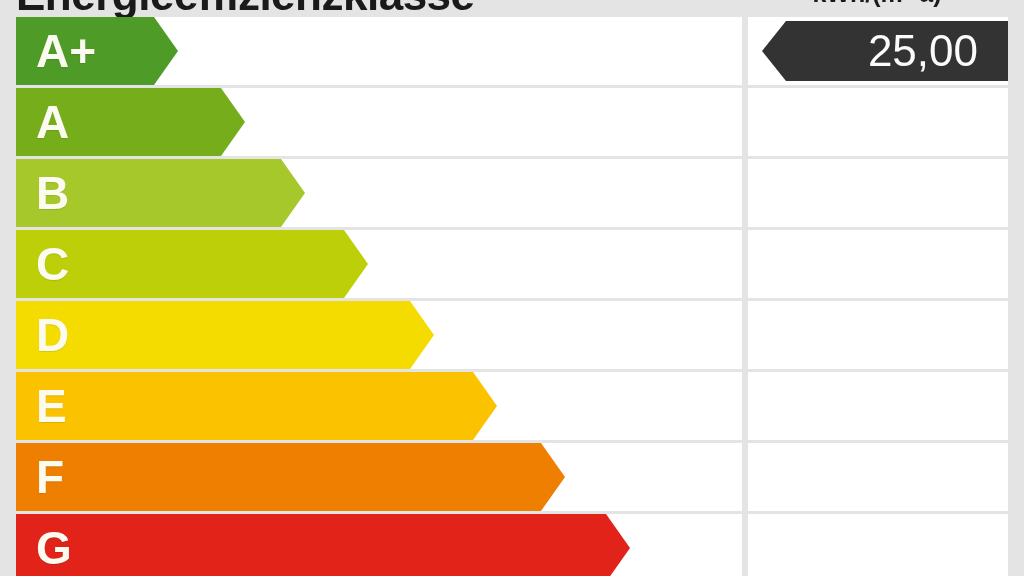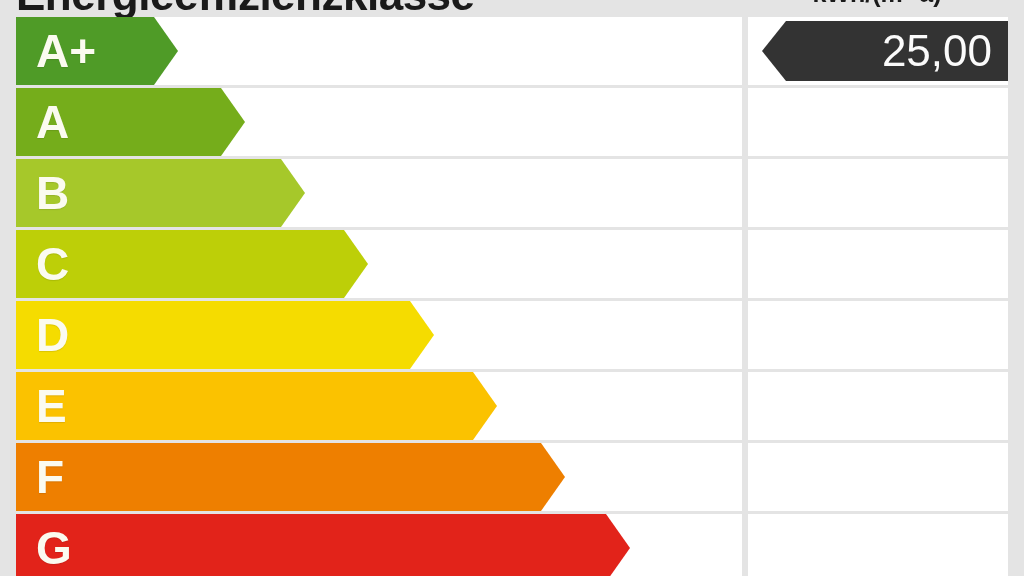--- a/index.html
+++ b/index.html
@@ -101,21 +101,21 @@
     clip-path: polygon(24px 0, 100% 0, 100% 100%, 24px 100%, 0 50%);
     display:flex;
     align-items:center;
     justify-content:flex-end;
   }
   .value-text {
     color:#fbfbfb;
     font-size:44px;
     font-weight:normal;
     line-height:1;
-    padding-right:16px;
+    padding-right:30px;
     letter-spacing:0px;
   }
 </style>
 </head>
 <body>
 
 <div id="label">
 
   <div class="header-strip">
     <div class="header-title">Energieeffizienzklasse</div>

